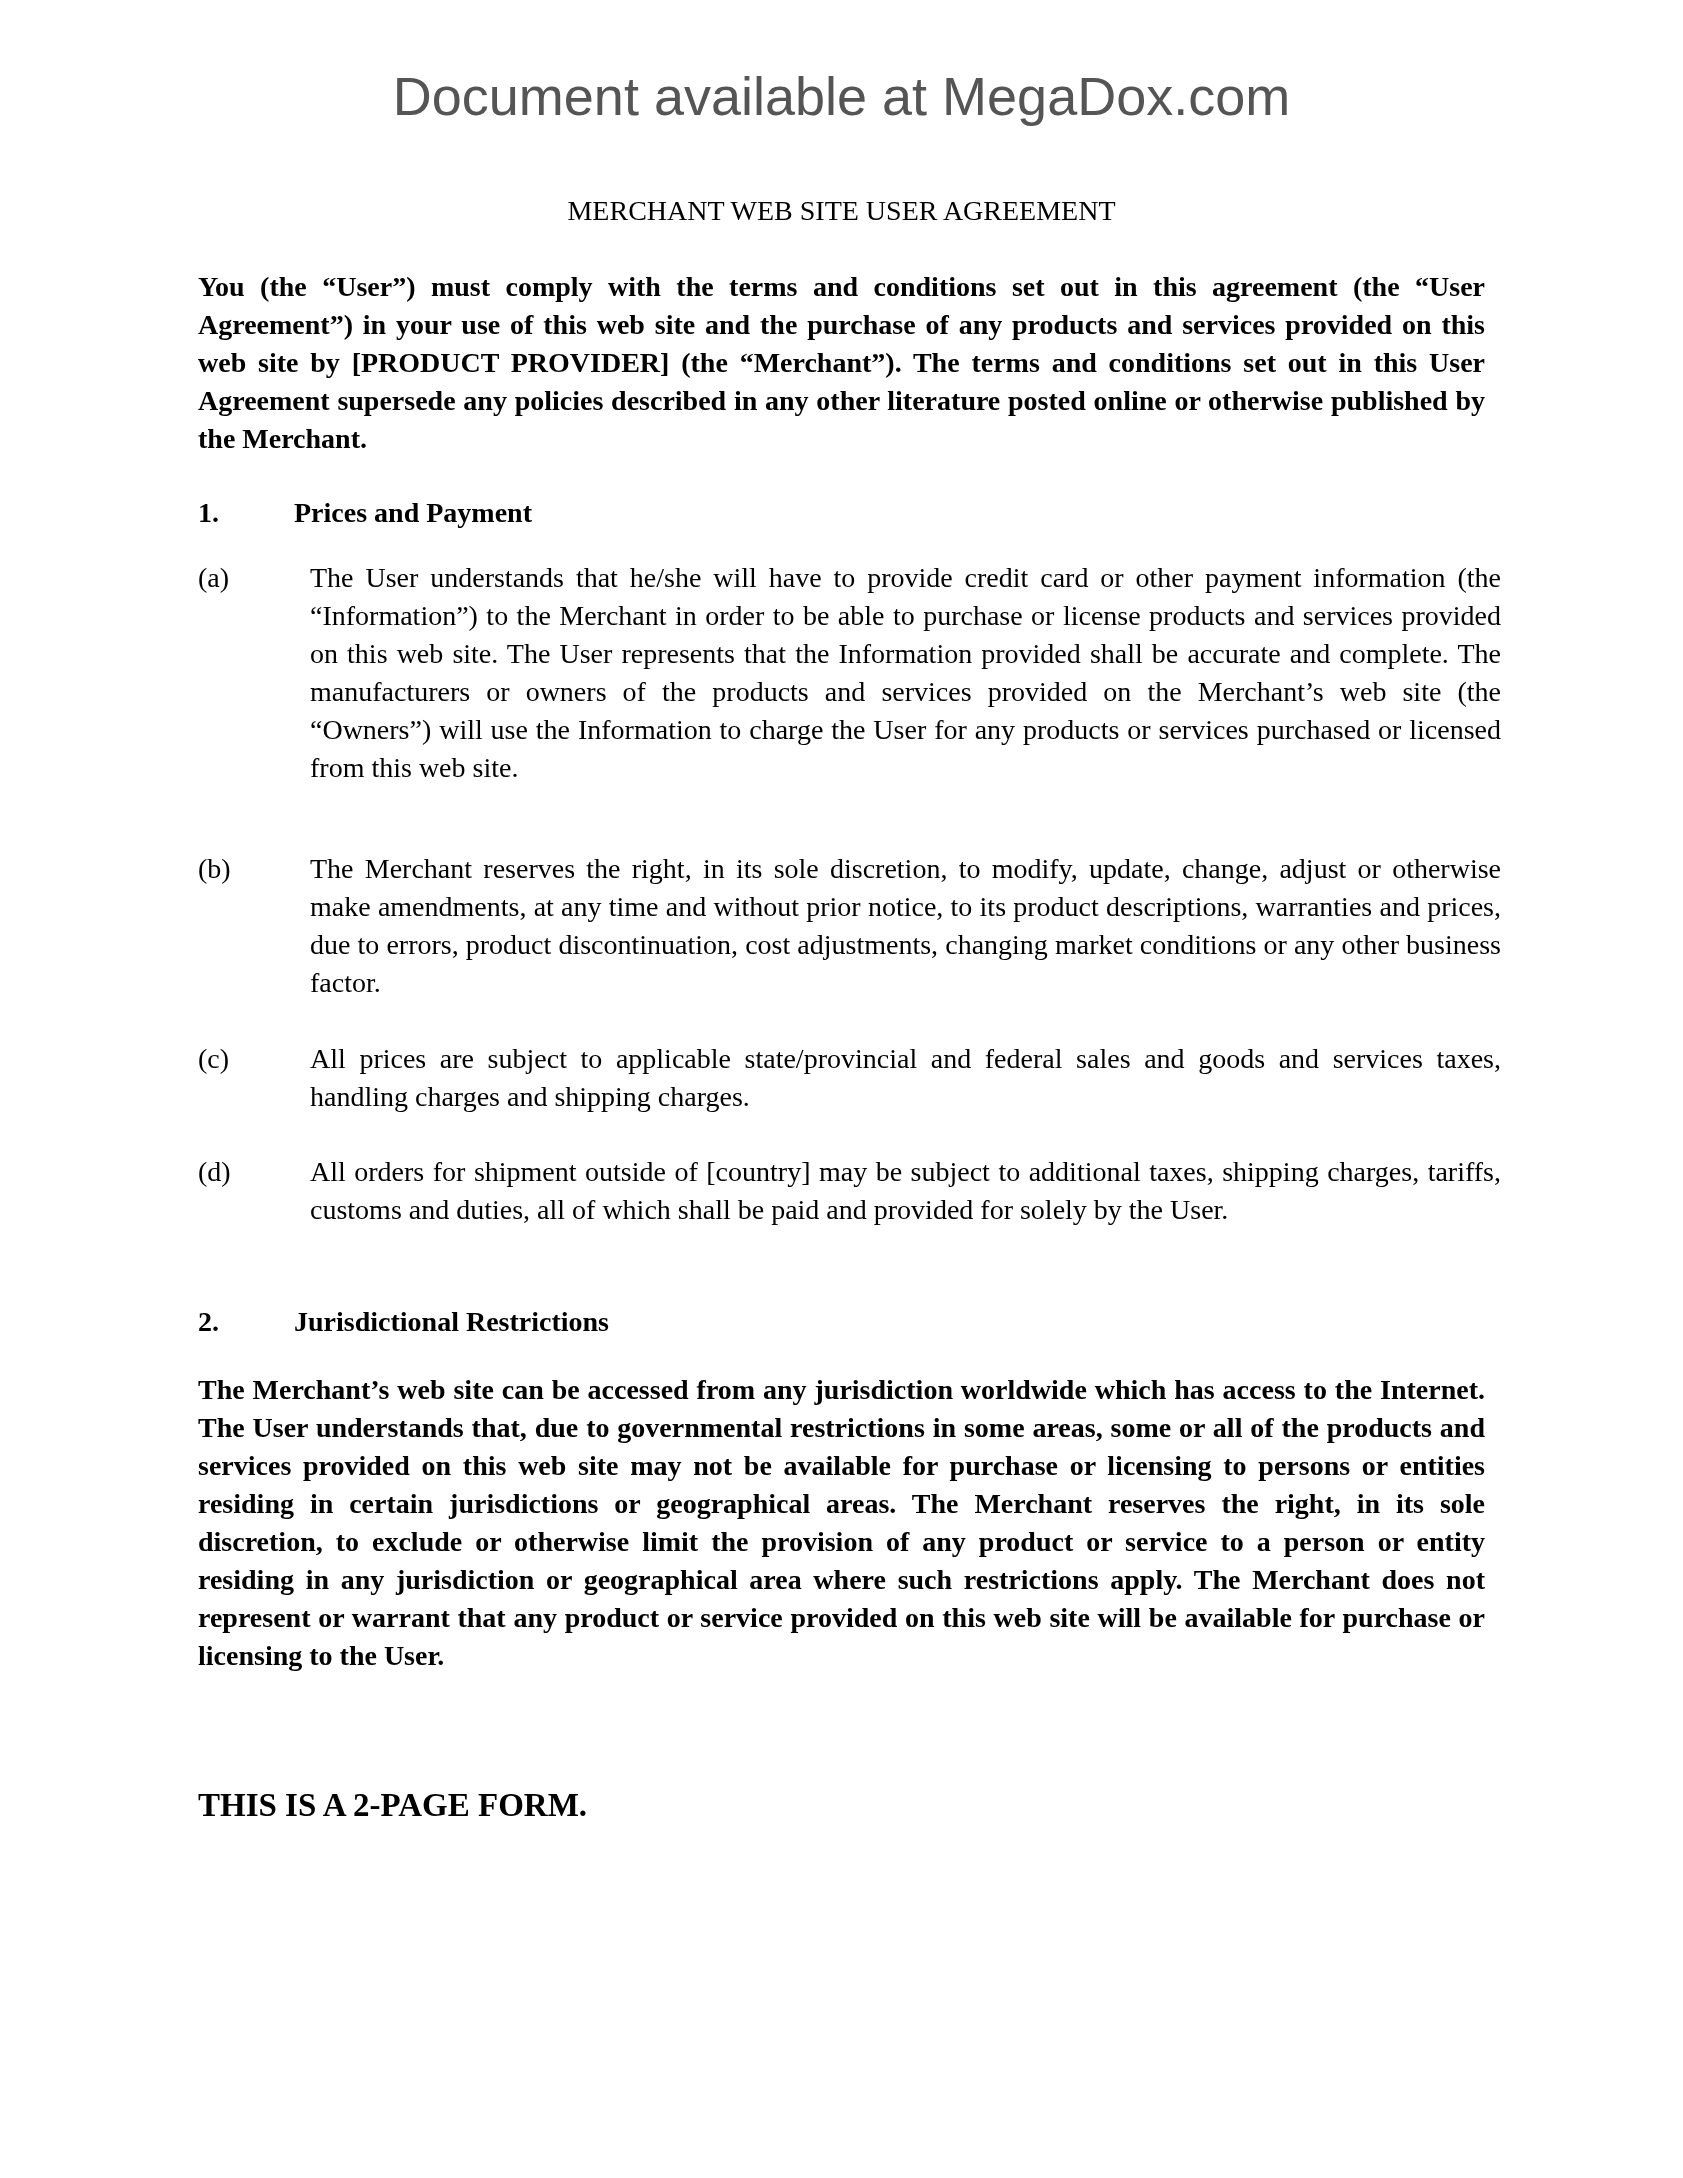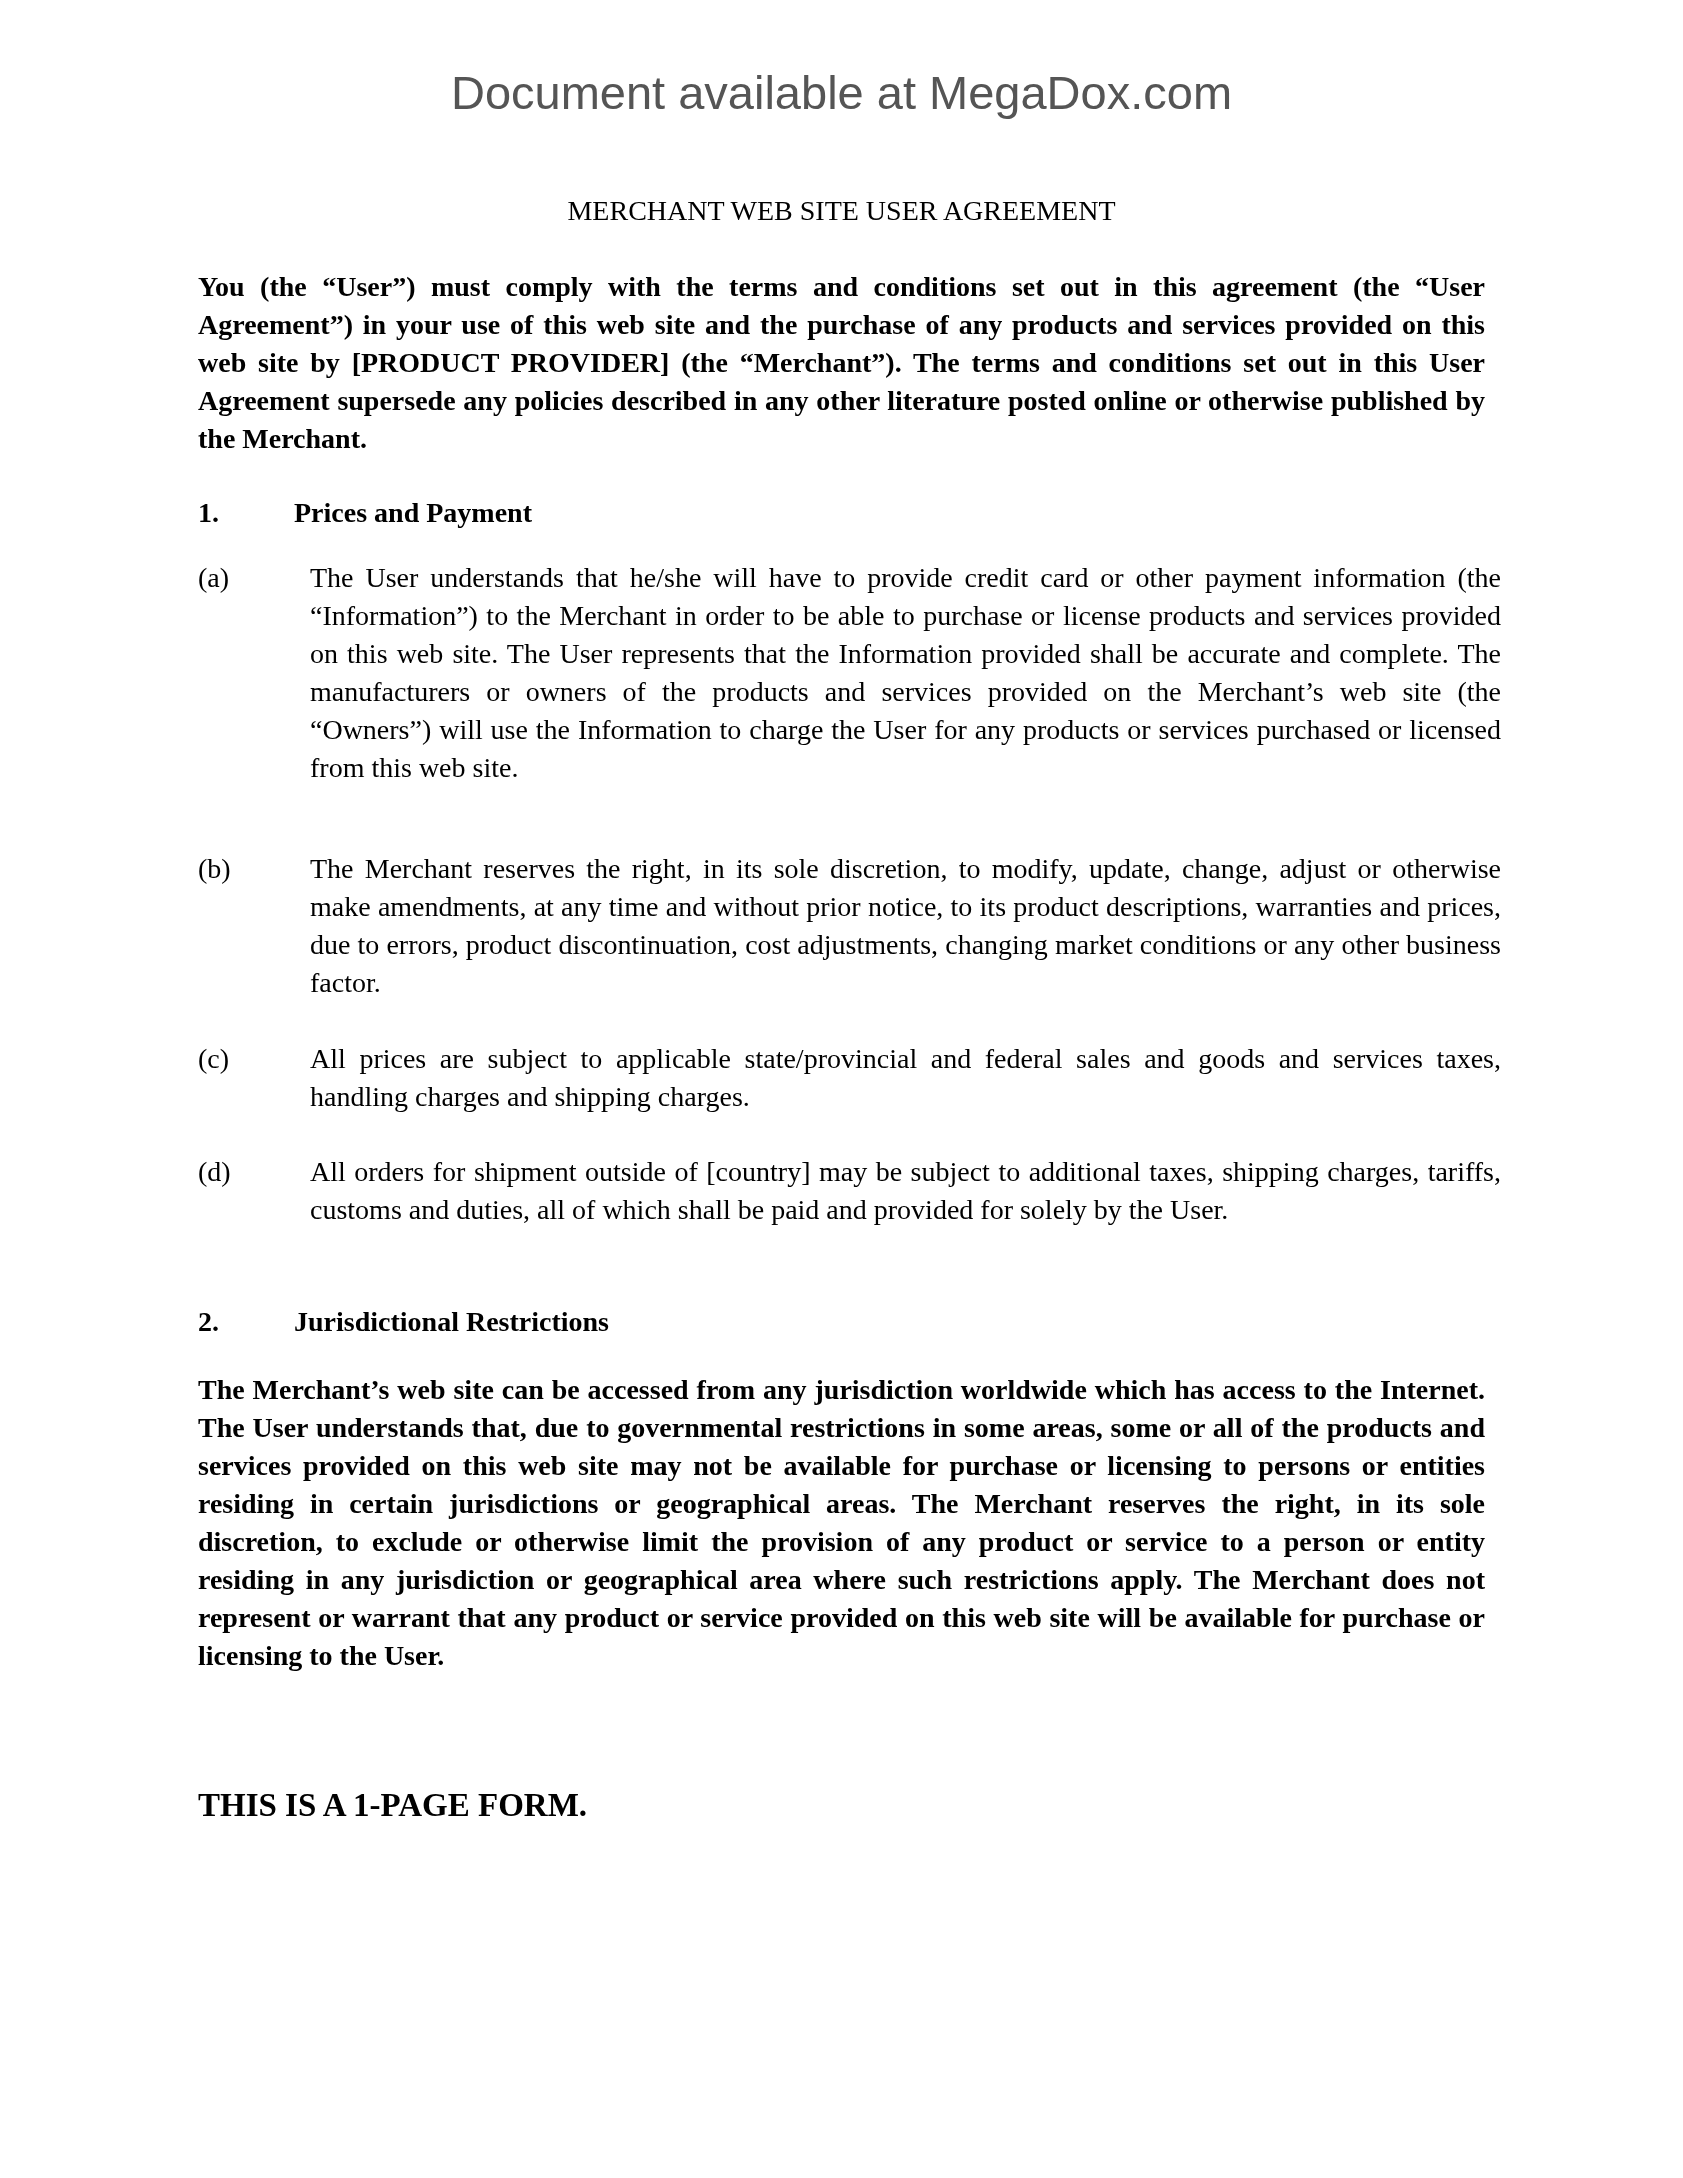--- a/index.html
+++ b/index.html
@@ -1,20 +1,20 @@
 <!DOCTYPE html>
 <html><head>
 <meta charset="utf-8">
 <style>
   html, body { margin: 0; padding: 0; background: #ffffff; }
   body { width: 1683px; height: 2178px; position: relative; overflow: hidden; }
   .page { position: absolute; left: 0; top: 0; width: 1683px; height: 2178px; background: #fff; }
   .watermark {
     position: absolute; left: 0; width: 1683px; top: 65px; text-align: center;
-    font-family: "Liberation Sans", sans-serif; font-size: 47px; color: #555555;
+    font-family: "Liberation Sans", sans-serif; font-size: 54px; color: #555555;
     letter-spacing: 0px;
   }
   .doc { position: absolute; left: 198px; width: 1287px; top: 0; font-family: "Liberation Serif", serif; color: #000; }
   .title {
     position: absolute; left: 0; width: 1287px; top: 194px; text-align: center;
     font-weight: normal; font-size: 28px; line-height: 34px;
   }
   .para {
     position: absolute; left: 0; width: 1287px; font-size: 28px; line-height: 38px;
     text-align: justify; text-align-last: left; font-weight: bold;
@@ -67,16 +67,16 @@
       <div class="body">All orders for shipment outside of [country] may be subject to additional taxes, shipping charges, tariffs, customs and duties, all of which shall be paid and provided for solely by the User.</div>
     </div>
 
     <div class="heading" style="top:1303px;">
       <span class="num">2.</span>
       <span class="txt">Jurisdictional Restrictions</span>
     </div>
 
     <div class="para" style="top:1371px;">The Merchant’s web site can be accessed from any jurisdiction worldwide which has access to the Internet. The User understands that, due to governmental restrictions in some areas, some or all of the products and services provided on this web site may not be available for purchase or licensing to persons or entities residing in certain jurisdictions or geographical areas. The Merchant reserves the right, in its sole discretion, to exclude or otherwise limit the provision of any product or service to a person or entity residing in any jurisdiction or geographical area where such restrictions apply. The Merchant does not represent or warrant that any product or service provided on this web site will be available for purchase or licensing to the User.</div>
 
-    <div class="notice">THIS IS A 1-PAGE FORM.</div>
+    <div class="notice">THIS IS A 2-PAGE FORM.</div>
   </div>
 </div>
 
 
 </body></html>

